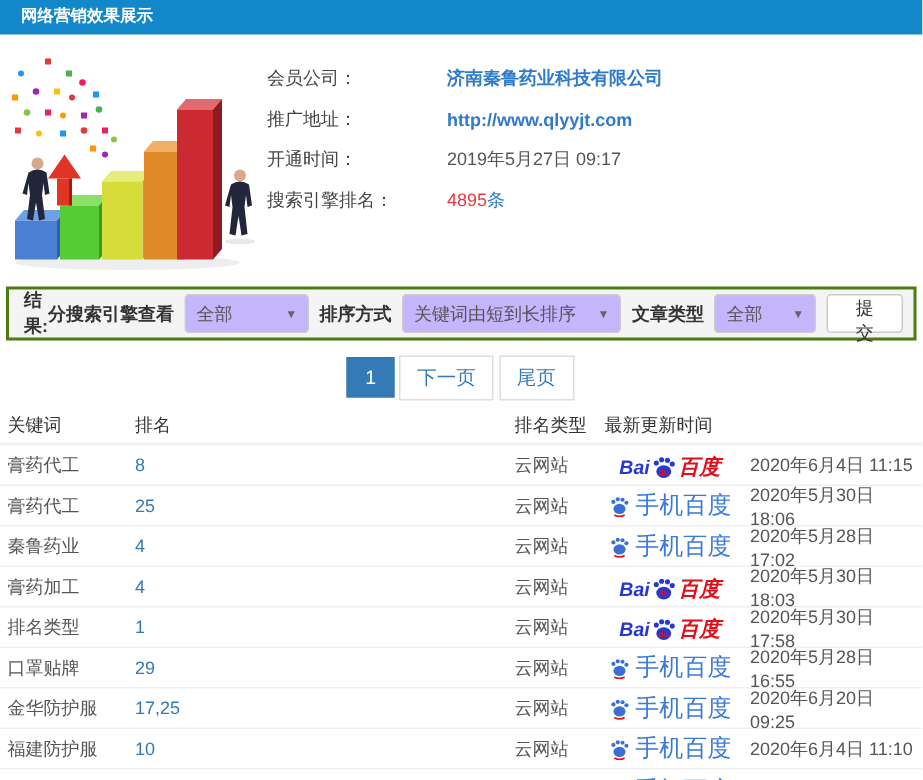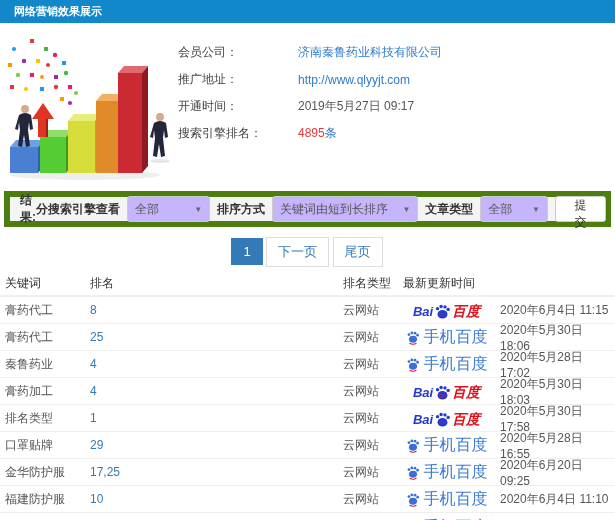--- a/index.html
+++ b/index.html
@@ -11,26 +11,26 @@
     font-family:"Liberation Sans","DejaVu Sans",sans-serif;}
   .topbar{height:23px;background:var(--header-bg);color:#fff;font-size:11px;
     font-weight:bold;line-height:23px;padding-left:14px;}
   
   .top-section{display:flex;padding:10px 0 8px 0;height:168px;}
   .hero{width:178px;height:150px;flex-shrink:0;}
   .info{padding-top:6px;font-size:12px;}
   .info-row{display:flex;height:27px;align-items:center;}
   .info-label{width:108px;text-align:left;color:#444;font-weight:normal;}
   .info-value{margin-left:12px;}
-  .v-link{color:var(--link);text-decoration:none;cursor:pointer;}
+  .v-link{color:var(--link);text-decoration:none;cursor:pointer;font-weight:bold;}
   .v-plain{color:#555;}
   .v-red{color:var(--highlight);}
   .v-blue{color:var(--link);}
   
-  .filter-bar{margin:0 4px;height:36px;background:#f4f4f4;border:6px solid #4d7c0f;
+  .filter-bar{margin:0 4px;height:36px;background:#f4f4f4;border:2px solid #4d7c0f;
     display:flex;align-items:center;padding:0 10px;font-size:12px;color:#333;}
   .result-label{font-weight:bold;}
   .filter-right{margin-left:auto;display:flex;align-items:center;gap:7px;}
   .f-label{font-weight:bold;white-space:nowrap;}
   .fake-select{background:#c4b5fd;border:1px solid #ccc;border-radius:3px;height:26px;
     display:flex;align-items:center;justify-content:space-between;padding:0 7px;
     color:#555;cursor:pointer;white-space:nowrap;}
   .sel-engine{width:86px;} .sel-sort{width:152px;} .sel-article{width:70px;}
   .sel-arrow{font-size:8px;color:#666;margin-left:6px;}
   .submit-btn{height:26px;padding:0 13px;background:#fff;border:1px solid #ccc;

